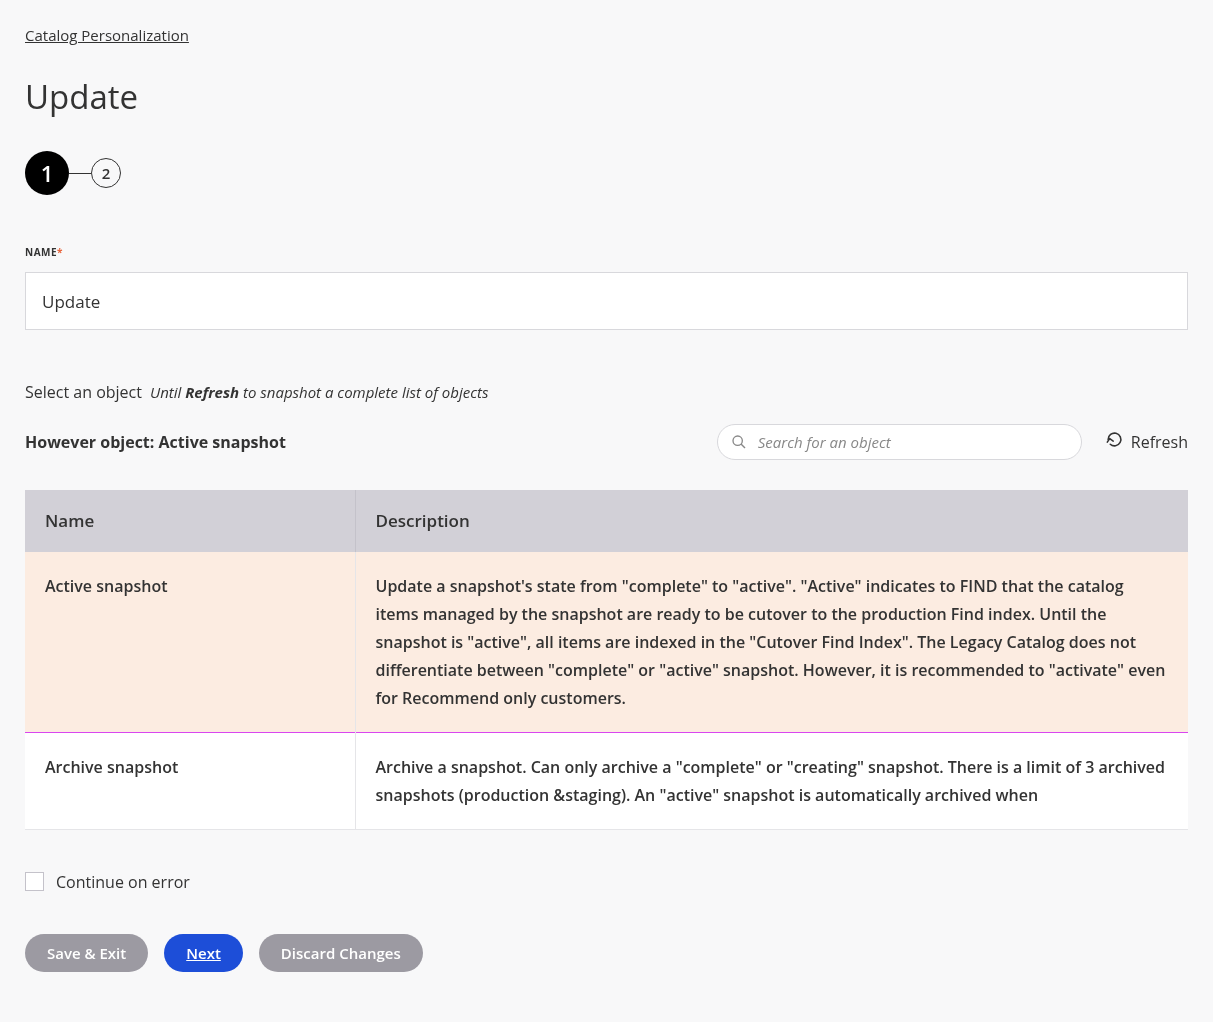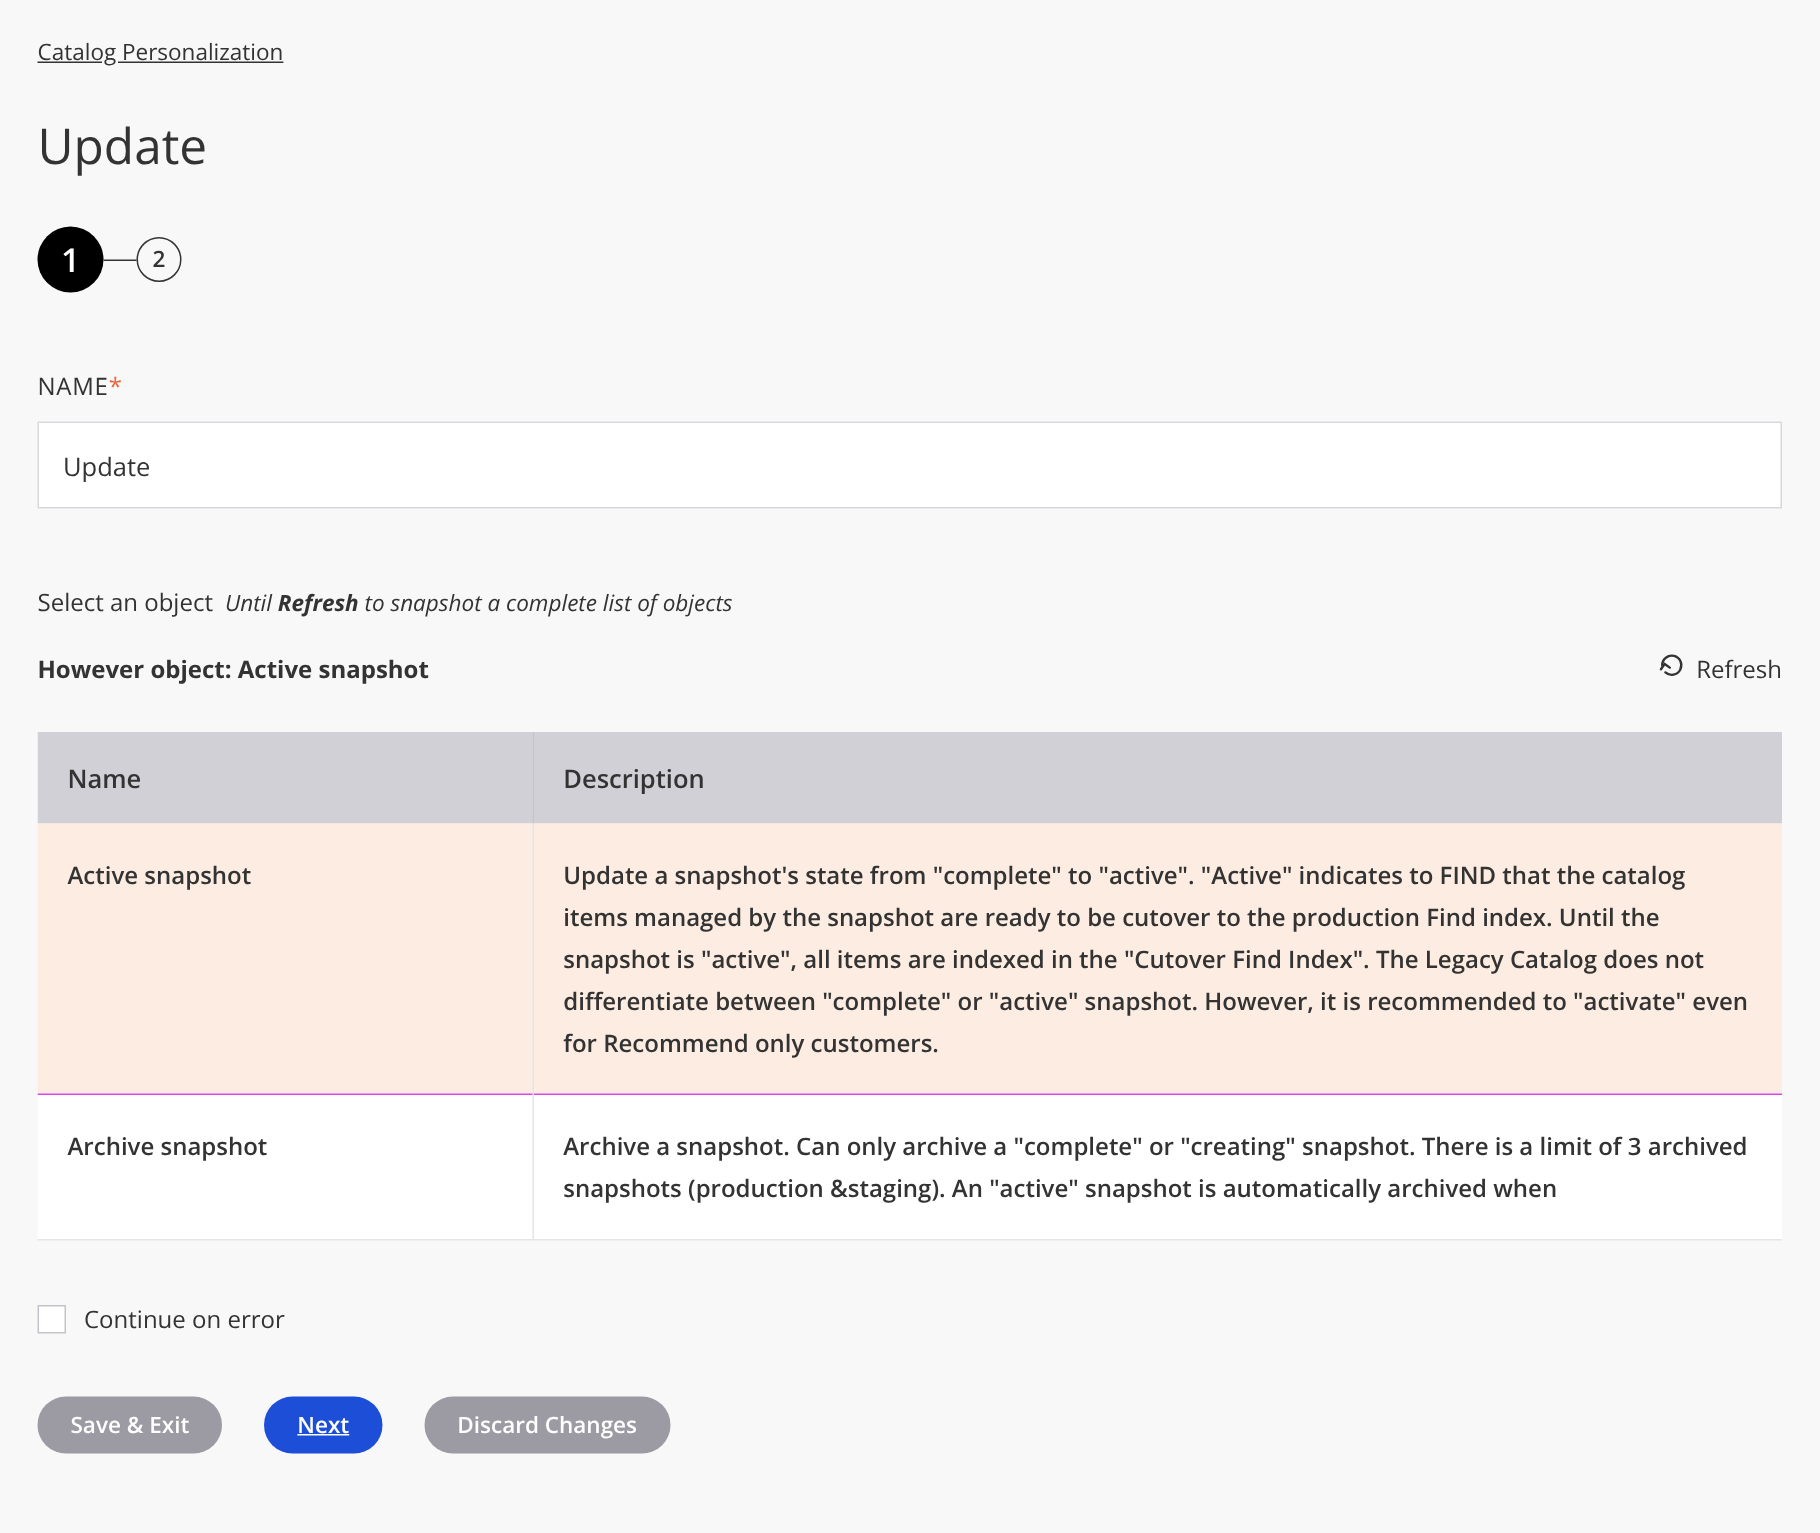--- a/index.html
+++ b/index.html
@@ -56,22 +56,22 @@
   }
   .step-2 {
     width: 30px;
     height: 30px;
     border: 1.5px solid #333;
     background: transparent;
     color: #333;
     font-size: 15px;
   }
   .field-label {
-    font-size: 16px;
-    font-weight: 400;
+    font-size: 10px;
+    font-weight: 700;
     letter-spacing: 0.5px;
     color: #333;
     margin-bottom: 12px;
   }
   .required { color: #e8663e; }
   .name-input {
     width: 100%;
     height: 58px;
     border: 1px solid #d8d8dc;
     background: #fff;
@@ -193,21 +193,21 @@
   .checkbox {
     width: 19px;
     height: 19px;
     border: 1px solid #c4c2ca;
     background: #fff;
     cursor: pointer;
     appearance: none;
     -webkit-appearance: none;
   }
   .checkbox-label { font-size: 16px; color: #333; cursor: pointer; }
-  .actions { display: flex; gap: 28px; }
+  .actions { display: flex; gap: 16px; }
   .btn {
     border: none;
     border-radius: 19px;
     height: 38px;
     padding: 0 22px;
     font-size: 15px;
     font-weight: 600;
     font-family: inherit;
     cursor: pointer;
     color: #fff;
@@ -239,20 +239,29 @@
     <div class="refresh-hint">
       <span>Until </span><span class="bold">Refresh</span><span> to snapshot a complete list of objects</span>
     </div>
   </div>
 
   <div class="object-toolbar">
     <div class="selected-object">
       <span>However object: </span><span>Active snapshot</span>
     </div>
     <div class="toolbar-right">
+      <div class="search-wrap">
+        <span class="search-icon">
+          <svg width="16" height="16" viewBox="0 0 24 24" fill="none" stroke="currentColor" stroke-width="2">
+            <circle cx="10" cy="10" r="7"></circle>
+              <line x1="21" y1="21" x2="15" y2="15"></line>
+          </svg>
+        </span>
+        <input class="search-input" type="text" placeholder="Search for an object" style="">
+      </div>
       <button class="refresh-btn">
         <span>
           <svg width="17" height="17" viewBox="0 0 24 24" fill="none" stroke="#333" stroke-width="2.2" stroke-linecap="round">
             <path d="M3 12a9 9 0 1 1 3 6.7"></path>
               <polyline points="3 18 3 12 9 12" transform="rotate(35 6 15)"></polyline>
           </svg>
         </span>
         <span>Refresh</span>
       </button>
     </div>

